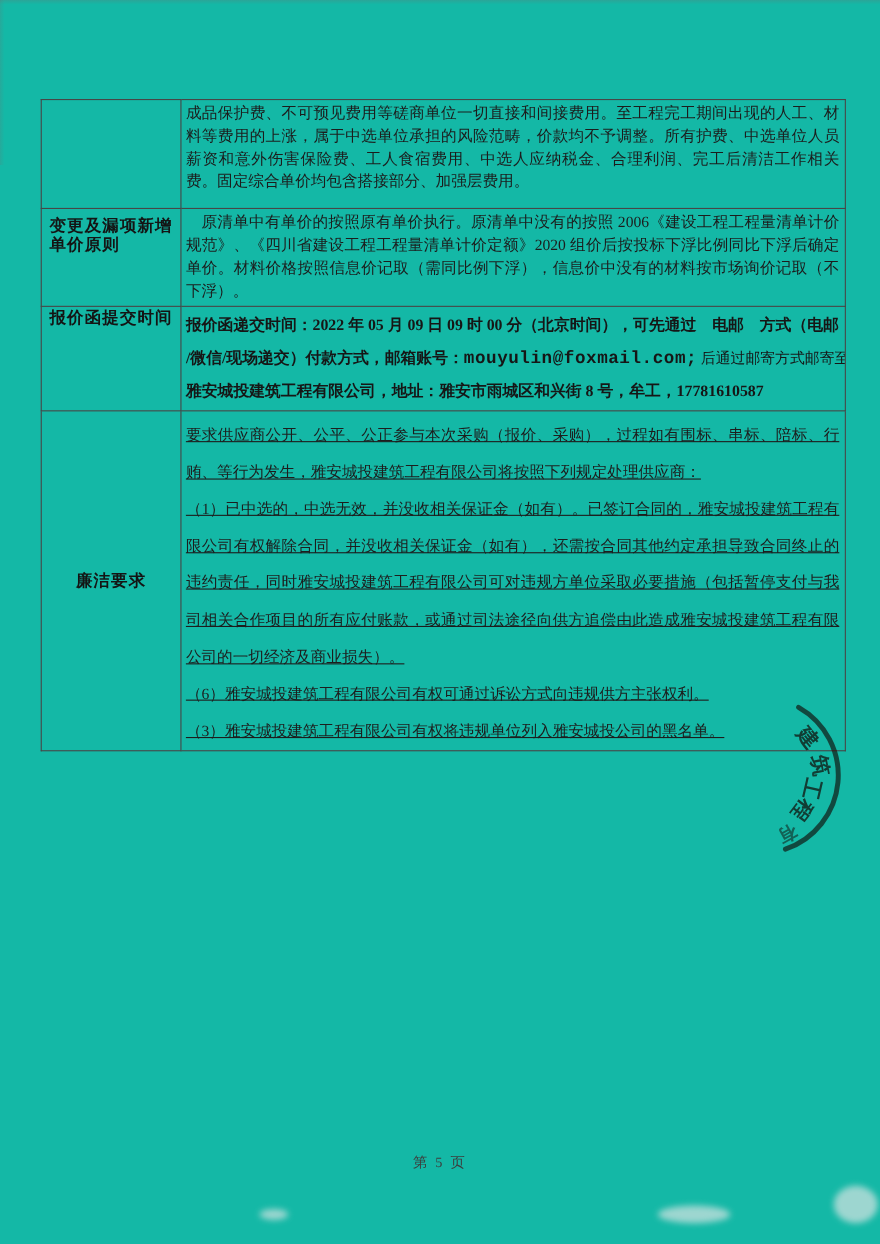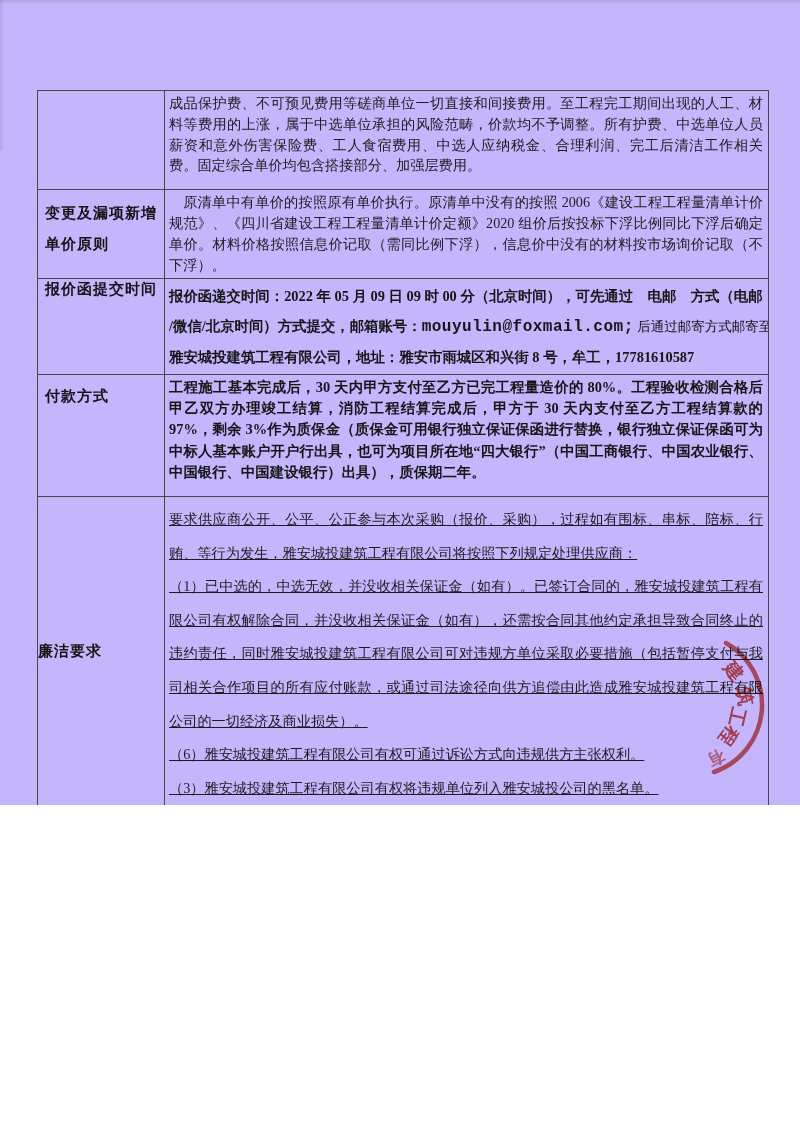--- a/index.html
+++ b/index.html
@@ -1,19 +1,19 @@
 <!DOCTYPE html>
 <html><head>
 <meta charset="utf-8">
 <style>
   html,body{margin:0;padding:0;}
   .page{
     position:relative;
-    width:800px;height:805px;
-    background:#c4b5fd;
+    width:800px;height:1131px;
+    background:#14b8a6;
     font-family:"Liberation Serif","DejaVu Serif",serif;
     overflow:hidden;
     color:#1d1d1d;
   }
   .edge-top{position:absolute;left:0;top:0;width:100%;height:4px;
     background:linear-gradient(to bottom, rgba(110,110,110,.25), rgba(255,255,255,0));}
   .edge-left{position:absolute;left:0;top:0;width:4px;height:150px;
     background:linear-gradient(to right, rgba(110,110,110,.20), rgba(255,255,255,0));}
 
   table.terms{
@@ -28,33 +28,33 @@
   td.cnt{padding:2px 5px 2px 4px;}
 
   tr.r1 td{height:84px}
   tr.r2 td{height:62px}
   tr.r3 td{height:88px}
   tr.r4 td{height:105px}
   tr.r5 td{height:302px}
 
   p.body{margin:0;font-size:14.2px;line-height:20.8px;text-align:justify;color:#1c1c1c;}
 
-  tr.r2 td.lbl{line-height:31px;white-space:pre-line;padding-top:8px;}
+  tr.r2 td.lbl{line-height:17px;white-space:pre-line;padding-top:8px;}
   tr.r2 p.body{text-indent:1em;line-height:21px;}
 
   tr.r3 td.lbl{padding-top:1px;}
   tr.r3 .line{font-weight:bold;font-size:14.4px;line-height:30px;white-space:nowrap;color:#161616;}
   .u{text-underline-offset:2px;}
   .email{font-family:"Liberation Mono","DejaVu Sans Mono",monospace;font-size:16px;letter-spacing:.5px;}
   .post-email{font-weight:normal;font-size:13.5px;}
 
   tr.r4 td.lbl{padding-top:12px;}
   tr.r4 p.body{font-weight:bold;font-size:14.4px;line-height:21.2px;color:#161616;}
 
-  tr.r5 td.lbl{vertical-align:middle;padding:0;}
+  tr.r5 td.lbl{vertical-align:middle;text-align:center;padding:0;}
   tr.r5 td.cnt{padding:6px 5px 0 4px;text-decoration:underline;}
   tr.r5 p.par{margin:0;font-size:14.2px;line-height:33.6px;text-align:justify;}
 
   .footer{position:absolute;left:0;top:1048px;width:100%;text-align:center;
     font-size:13px;color:#3d3d3d;letter-spacing:2px;}
 
   .stamp{position:absolute;left:670px;top:622px;mix-blend-mode:multiply;opacity:.92;}
   .stamp text{font-family:"Liberation Serif","DejaVu Serif",serif;font-weight:bold;}
 
   .smudge{position:absolute;background:#e7e7e7;border-radius:50%;filter:blur(3px);opacity:.65;}
@@ -83,31 +83,25 @@
 单价原则</td>
       <td class="cnt">
         <p class="body">原清单中有单价的按照原有单价执行。原清单中没有的按照 2006《建设工程工程量清单计价规范》、《四川省建设工程工程量清单计价定额》2020 组价后按投标下浮比例同比下浮后确定单价。材料价格按照信息价记取（需同比例下浮），信息价中没有的材料按市场询价记取（不下浮）。</p>
       </td>
     </tr>
 
     <tr class="r3">
       <td class="lbl">报价函提交时间</td>
       <td class="cnt">
         <div class="line"><span>报价函递交时间：2022 年 05 月 09 日 09 时 00 分（北京时间），可先通过</span><span class="u">　电邮　</span><span>方式（电邮</span></div>
-        <div class="line"><span>/微信/北京时间）方式提交，邮箱账号：</span><span class="u email">mouyulin@foxmail.com;</span><span class="post-email"> 后通过邮寄方式邮寄至：</span></div>
+        <div class="line"><span>/微信/现场递交）付款方式，邮箱账号：</span><span class="u email">mouyulin@foxmail.com;</span><span class="post-email"> 后通过邮寄方式邮寄至：</span></div>
         <div class="line"><span class="u">雅安城投建筑工程有限公司，地址：雅安市雨城区和兴街 8 号，牟工，17781610587</span></div>
       </td>
     </tr>
 
-    <tr class="r4">
-      <td class="lbl">付款方式</td>
-      <td class="cnt">
-        <p class="body">工程施工基本完成后，30 天内甲方支付至乙方已完工程量造价的 80%。工程验收检测合格后甲乙双方办理竣工结算，消防工程结算完成后，甲方于 30 天内支付至乙方工程结算款的 97%，剩余 3%作为质保金（质保金可用银行独立保证保函进行替换，银行独立保证保函可为中标人基本账户开户行出具，也可为项目所在地“四大银行”（中国工商银行、中国农业银行、中国银行、中国建设银行）出具），质保期二年。</p>
-      </td>
-    </tr>
 
     <tr class="r5">
       <td class="lbl">廉洁要求</td>
       <td class="cnt">
         <p class="par">要求供应商公开、公平、公正参与本次采购（报价、采购），过程如有围标、串标、陪标、行贿、等行为发生，雅安城投建筑工程有限公司将按照下列规定处理供应商：</p>
         <p class="par">（1）已中选的，中选无效，并没收相关保证金（如有）。已签订合同的，雅安城投建筑工程有限公司有权解除合同，并没收相关保证金（如有），还需按合同其他约定承担导致合同终止的违约责任，同时雅安城投建筑工程有限公司可对违规方单位采取必要措施（包括暂停支付与我司相关合作项目的所有应付账款，或通过司法途径向供方追偿由此造成雅安城投建筑工程有限公司的一切经济及商业损失）。</p>
         <p class="par">（6）雅安城投建筑工程有限公司有权可通过诉讼方式向违规供方主张权利。</p>
         <p class="par">（3）雅安城投建筑工程有限公司有权将违规单位列入雅安城投公司的黑名单。</p>
       </td>
     </tr>

